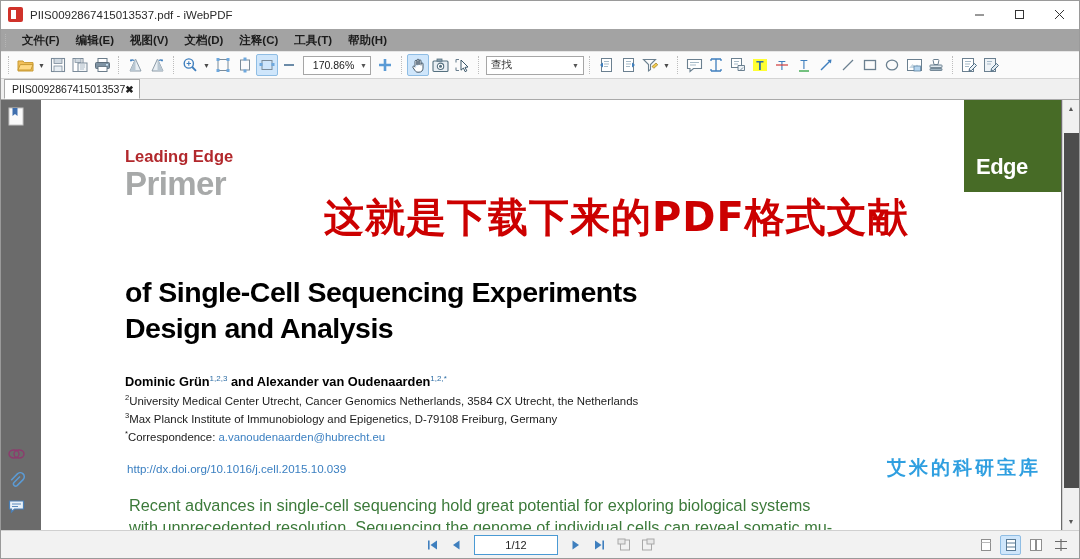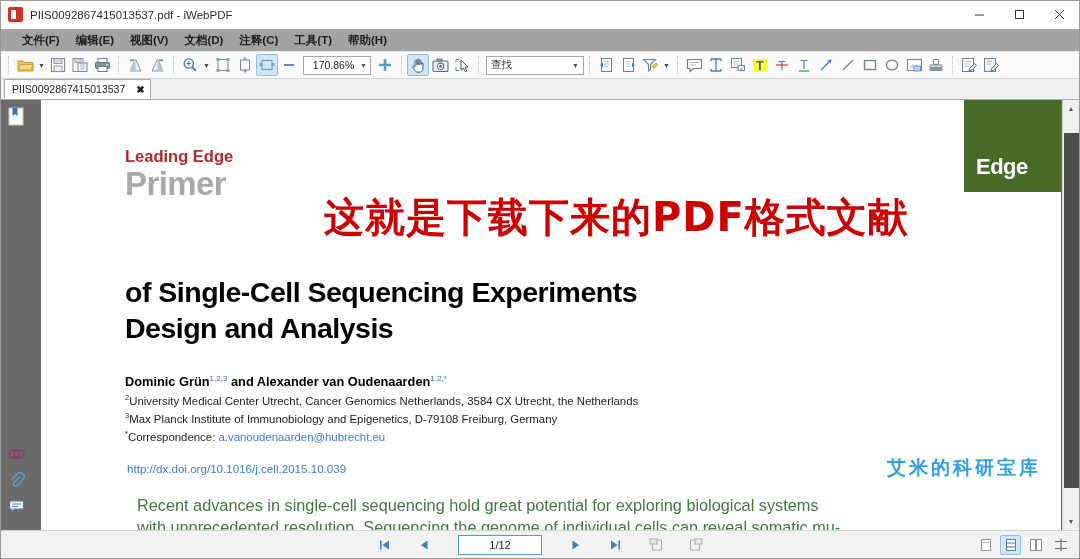--- a/index.html
+++ b/index.html
@@ -129,21 +129,21 @@
     padding-left: 3px;
   }
   .doc-tab {
     height: 20px;
     background: #ffffff;
     border: 1px solid #a9a9a9;
     border-bottom: 1px solid #ffffff;
     display: flex; align-items: center;
     padding: 0 5px 0 7px;
     font-size: 10.5px; color: #1c1c1c;
-    gap: 11px;
+    gap: 0;
   }
   .doc-tab .x { font-size: 10px; font-weight: bold; color: #222; }
 
   
   .main {
     flex: 1;
     display: flex;
     position: relative;
     background: #6b6b6b;
     overflow: hidden;
@@ -215,21 +215,21 @@
     position: absolute; left: 84px; top: 292px;
     color: #1a1a1a; font-size: 11.4px; line-height: 1.52;
   }
   .affils sup { font-size: 7.5px; vertical-align: super; }
   .affils .lnk { color: #3a7fc1; }
   .doi {
     position: absolute; left: 86px; top: 362px;
     color: #3a7fc1; font-size: 11.6px;
   }
   .abstract {
-    position: absolute; left: 96px; top: 394px;
+    position: absolute; left: 88px; top: 394px;
     width: 850px;
     color: #3c7a3a; font-size: 16.3px; line-height: 1.38;
   }
   .watermark {
     position: absolute; right: 20px; top: 355px;
     color: #2f9fe0; font-size: 19px; font-weight: bold;
     letter-spacing: 3px;
     font-family: "DejaVu Sans", sans-serif;
     text-shadow: 0 1px 0 rgba(255,255,255,0.6);
   }
@@ -260,21 +260,21 @@
   .statusbar {
     height: 28px; min-height: 28px;
     background: #f2f2f2;
     border-top: 1px solid #d0d0d0;
     display: flex; align-items: center;
     position: relative;
   }
   .sb-center {
     position: absolute; left: 0; right: 0;
     display: flex; align-items: center; justify-content: center;
-    gap: 21px;
+    gap: 5px;
   }
   .sb-btn {
     width: 19px; height: 19px;
     display: flex; align-items: center; justify-content: center;
     color: #2f7fc6; font-size: 11px;
   }
   .sb-btn.dim { color: #9a9a9a; }
   .page-box {
     width: 84px; height: 20px;
     border: 1px solid #4a9ad4; background: #fff;

